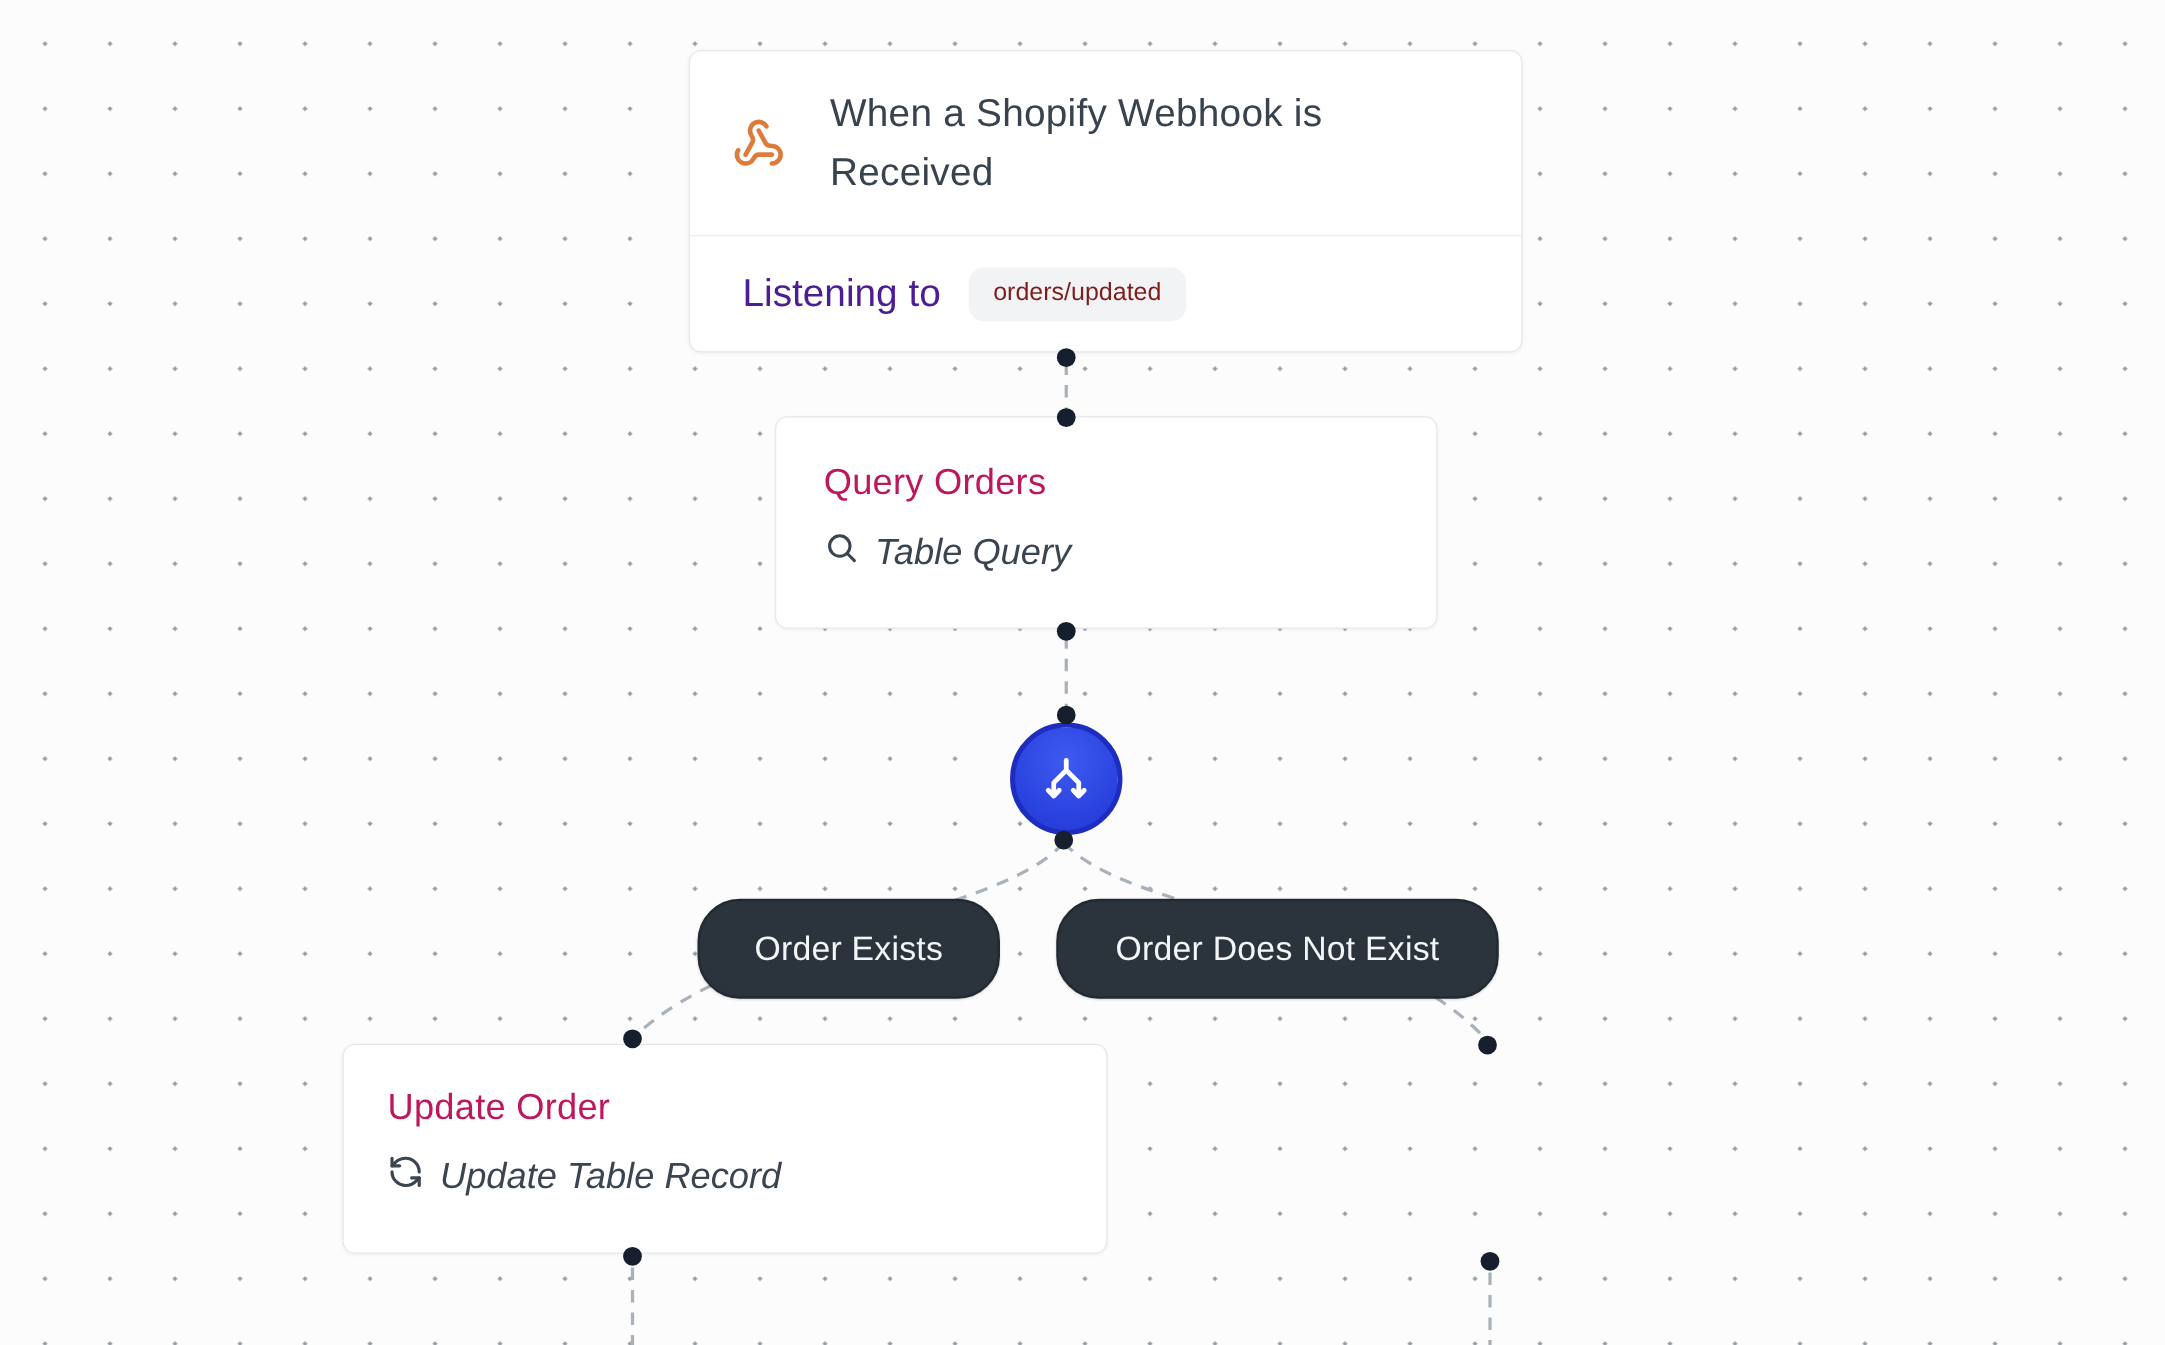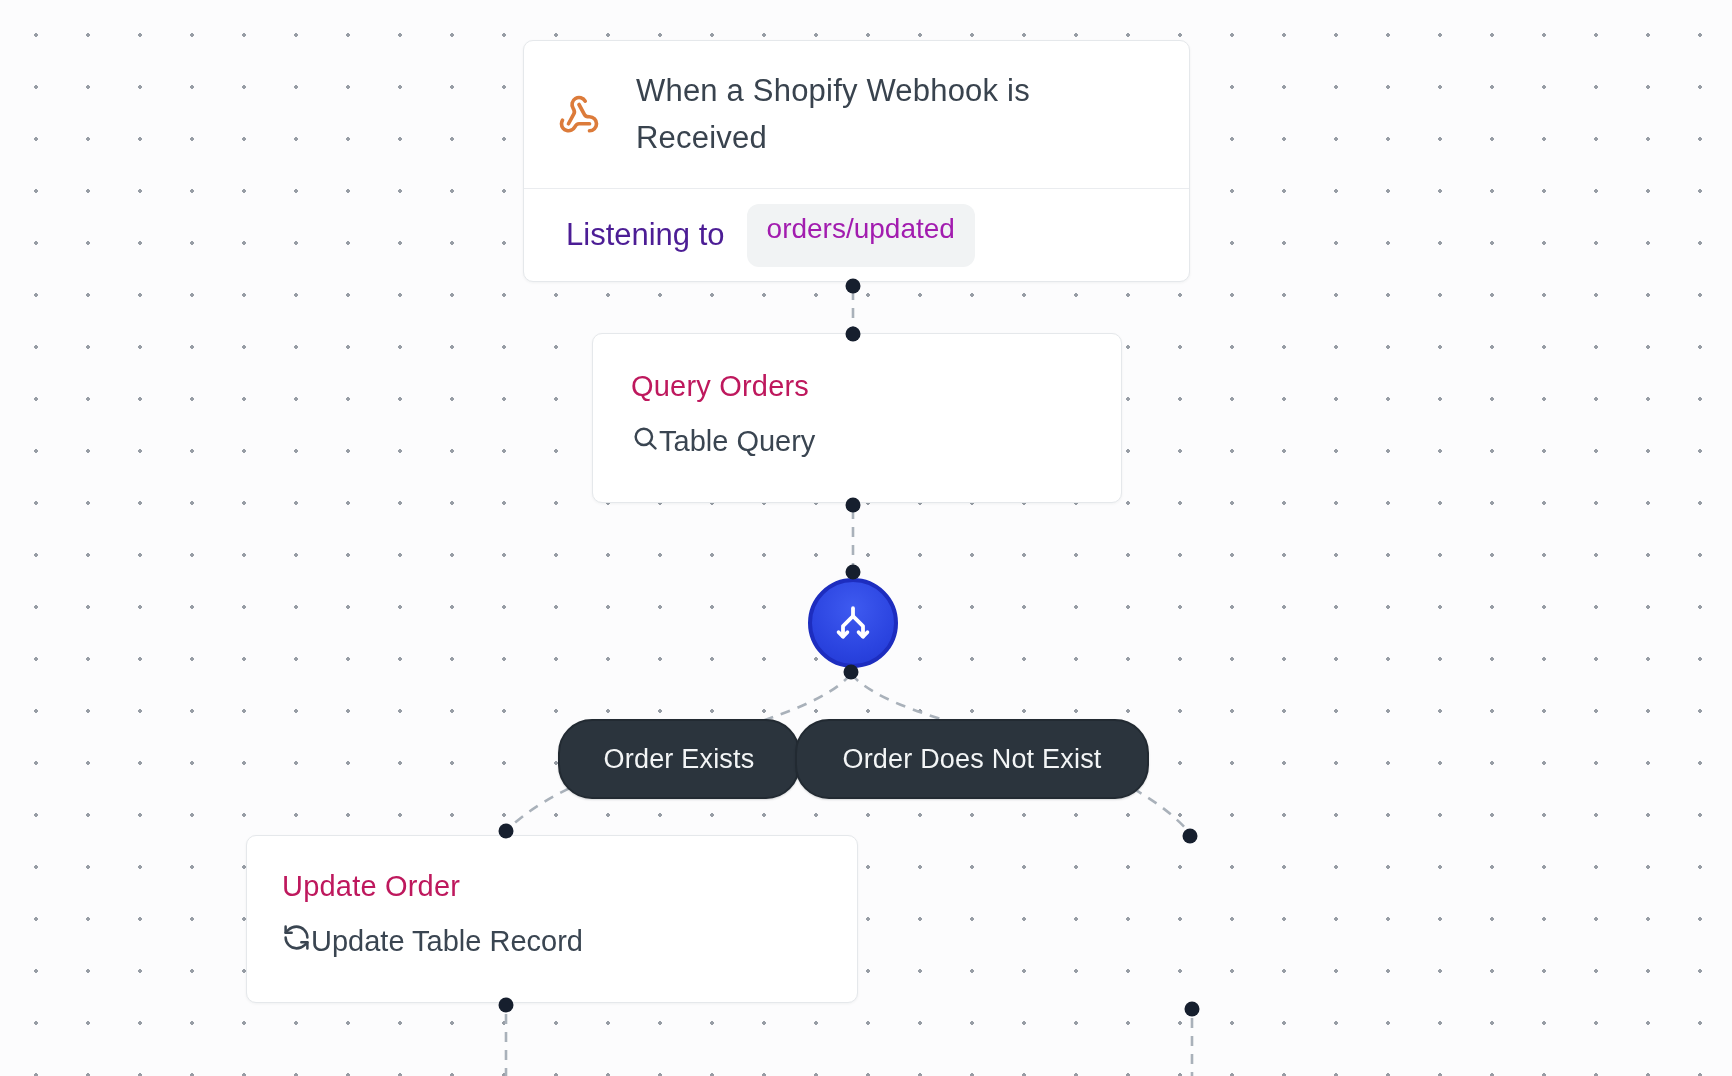--- a/index.html
+++ b/index.html
@@ -18,41 +18,42 @@
   svg.connector-layer{position:absolute;left:0;top:0;width:1732px;height:1076px;}
   .dash{fill:none;stroke:#A9B1BA;stroke-width:2.6;stroke-dasharray:10 8;}
   .endpoint{fill:#161F2E;}
 
   .node-card{
     position:absolute;
     background:#ffffff;
     border:1.5px solid #E5E8EB;
     border-radius:10px;
     box-shadow:0 1px 3px rgba(20,30,45,0.05);
+    margin-left:28px;
   }
   .card-title{font-weight:normal;font-size:29px;color:#be185d;letter-spacing:.2px;}
-  .card-row{display:flex;align-items:center;gap:0;color:#3A4551;font-size:29px;}
+  .card-row{display:flex;align-items:center;gap:13px;color:#3A4551;font-size:29px;font-style:italic;}
   .card-row svg{flex:0 0 auto;}
 
   
   .webhook-card{left:523px;top:40px;width:667px;height:242px;}
   .webhook-header{position:absolute;left:0;top:0;right:0;height:147px;}
   .webhook-icon-wrap{position:absolute;left:34px;top:53px;width:42px;height:42px;color:#DC7B3A;}
   .webhook-title{
     position:absolute;left:112px;top:26px;width:480px;
     font-size:31px;line-height:47px;font-weight:normal;color:#39434E;letter-spacing:.2px;
   }
   .webhook-divider{position:absolute;left:0;top:147px;width:100%;height:0;border-top:1.5px solid #EAECEF;}
   .webhook-footer{position:absolute;left:0;top:148.5px;right:0;bottom:0;display:flex;align-items:center;}
   .listening-label{margin-left:42px;font-size:31px;color:#4c1d95;}
   .topic-badge{
     margin-left:22px;
     background:#F1F3F4;border-radius:12px;
-    padding:9px 20px 22px 20px;
-    font-size:28px;color:#a21caf;
+    padding:9px 20px 11px 20px;
+    font-size:20px;color:#7f1d1d;
   }
 
   
   .query-card{left:592px;top:333px;width:530px;height:170px;padding:36px 0 0 38px;}
   .query-card .card-row{margin-top:21px;}
 
   
   .branch-circle{
     position:absolute;left:808px;top:578px;width:90px;height:90px;
     border-radius:50%;
@@ -64,21 +65,21 @@
 
   
   .branch-pill{
     position:absolute;height:80px;border-radius:34px;
     background:#2B343D;border:2px solid #222A32;
     display:flex;align-items:center;justify-content:center;
     color:#F3F5F6;font-size:27px;letter-spacing:.2px;
     box-shadow:0 1px 2px rgba(15,22,30,.15);
   }
   .pill-left{left:558px;top:719px;width:242px;}
-  .pill-right{left:795px;top:719px;width:354px;align-items:center;}
+  .pill-right{left:845px;top:719px;width:354px;align-items:center;}
 
   
   .update-card{left:246px;top:835px;width:612px;height:168px;padding:34px 0 0 35px;}
   .update-card .card-row{margin-top:20px;}
   .create-card{left:929px;top:837px;width:527px;height:170px;padding:34px 0 0 38px;}
   .create-card .card-row{margin-top:21px;}
 
   .icon-dark{color:#3A4551;}
 </style>
 </head>

